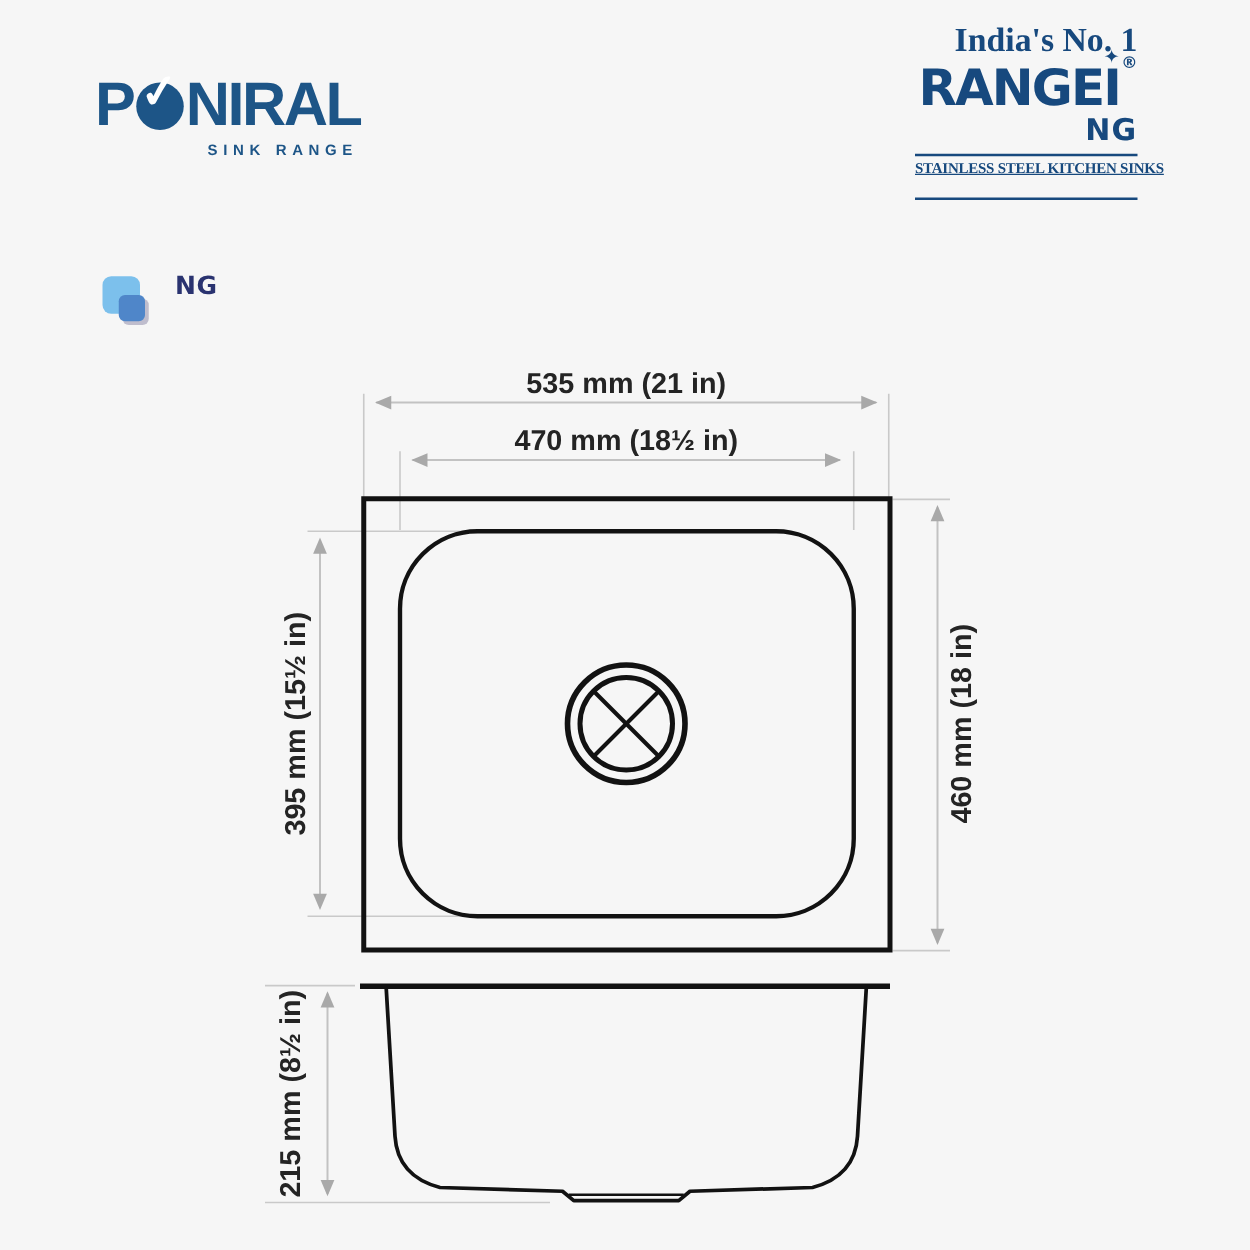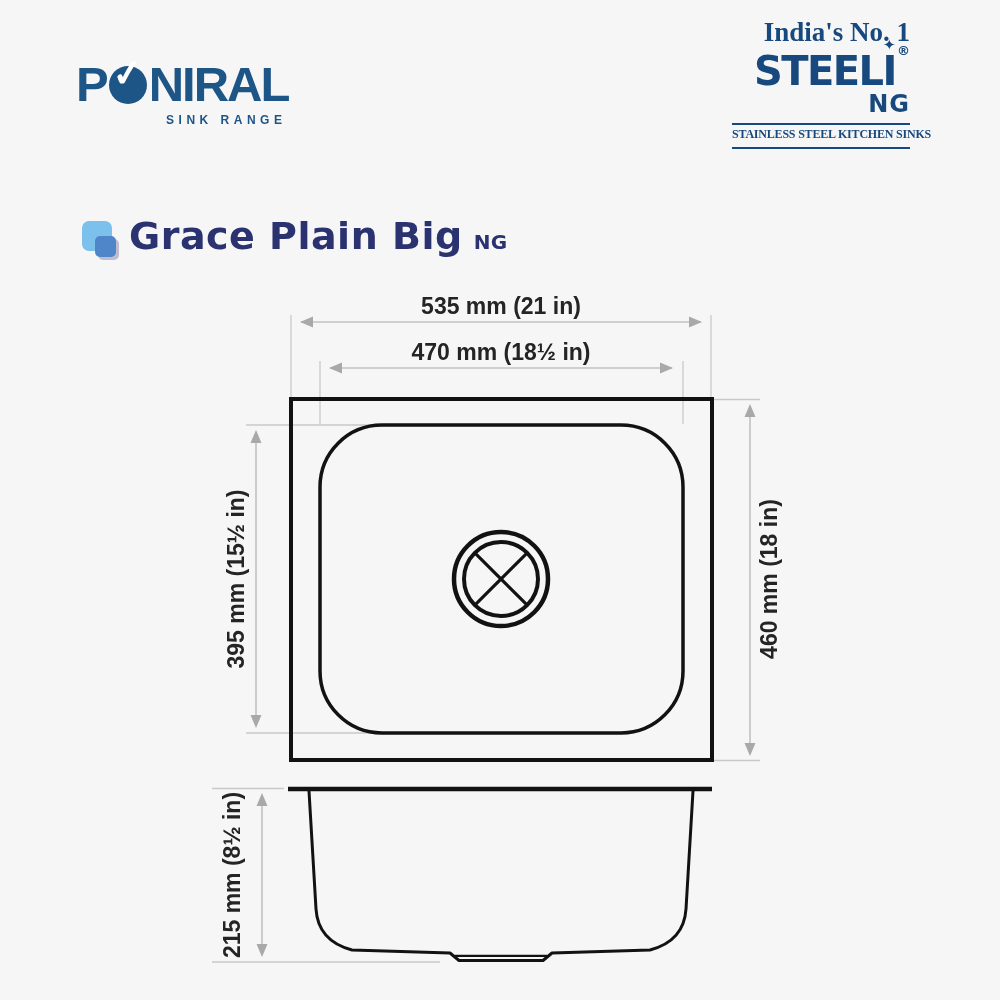--- a/index.html
+++ b/index.html
@@ -26,22 +26,22 @@
   
   .nirali-logo { position:absolute; left:732px; top:18px; width:178px; text-align:right; color:#17497e; }
   .nirali-tagline { font-family:"Liberation Serif", serif; font-weight:bold; font-size:27px; line-height:1.1; white-space:nowrap; }
   .nirali-brand { position:relative; font-family:"DejaVu Sans", sans-serif; font-weight:bold; font-size:40px; letter-spacing:-1.5px; line-height:1.15; white-space:nowrap; }
   .nirali-last-i { position:relative; }
   .nirali-star { position:absolute; left:50%; top:-11px; transform:translateX(-50%); font-size:15px; letter-spacing:0; }
   .nirali-reg { font-size:13px; vertical-align:top; position:relative; top:-4px; margin-left:1px; letter-spacing:0; }
   .nirali-ng { font-family:"DejaVu Sans", sans-serif; font-weight:bold; font-size:24px; letter-spacing:1px; line-height:1; margin-top:-2px; }
   .nirali-strapline {
     margin-top:7px; border-top:2px solid #17497e; border-bottom:2px solid #17497e;
-    padding:2px 0 5px 0; font-family:"Liberation Serif", serif; font-weight:bold;
-    font-size:12px; letter-spacing:-0.2px; white-space:nowrap;
+    padding:2px 0 16px 0; font-family:"Liberation Serif", serif; font-weight:bold;
+    font-size:12px; letter-spacing:-0.2px; white-space:nowrap;text-decoration:underline;
   }
 
   
   .title-icon-light { position:absolute; left:82px; top:221px; width:30px; height:30px; border-radius:7px; background:#7cc0ec; }
   .title-icon-dark  { position:absolute; left:95px; top:236px; width:21px; height:21px; border-radius:5px; background:#4f86c9; box-shadow:3px 3px 0 rgba(125,120,155,0.45); }
   .product-title { position:absolute; left:129px; top:216px; display:flex; align-items:baseline; color:#2a3370; }
   .product-name { font-family:"DejaVu Sans", sans-serif; font-weight:bold; font-size:38px; letter-spacing:0.5px; line-height:1.1; }
   .product-series { font-family:"DejaVu Sans", sans-serif; font-weight:bold; font-size:20px; margin-left:11px; letter-spacing:0.5px; }
 
   
@@ -64,30 +64,29 @@
         <span class="popular-check-glyph">✓</span>
       </span>
       <span>NIRAL</span>
     </div>
     <div class="popular-sub">SINK RANGE</div>
   </div>
 
   <div class="nirali-logo">
     <div class="nirali-tagline">India's No. 1</div>
     <div class="nirali-brand">
-      <span>STEEL</span><span class="nirali-last-i"><span class="nirali-star">✦</span><span>I</span></span><span class="nirali-reg">®</span>
+      <span>RANGE</span><span class="nirali-last-i"><span class="nirali-star">✦</span><span>I</span></span><span class="nirali-reg">®</span>
     </div>
     <div class="nirali-ng">NG</div>
     <div class="nirali-strapline">STAINLESS STEEL KITCHEN SINKS</div>
   </div>
 
   <div class="title-icon-light"></div>
   <div class="title-icon-dark"></div>
   <div class="product-title">
-    <span class="product-name">Grace Plain Big</span>
     <span class="product-series">NG</span>
   </div>
 
   <svg class="diagram" viewBox="0 0 600 700" xmlns="http://www.w3.org/2000/svg">
 
     <g>
       <line class="ext" x1="91" y1="30" x2="91" y2="113"></line>
       <line class="ext" x1="511" y1="30" x2="511" y2="113"></line>
       <line class="ext" x1="120" y1="76" x2="120" y2="139"></line>
       <line class="ext" x1="483" y1="76" x2="483" y2="139"></line>

